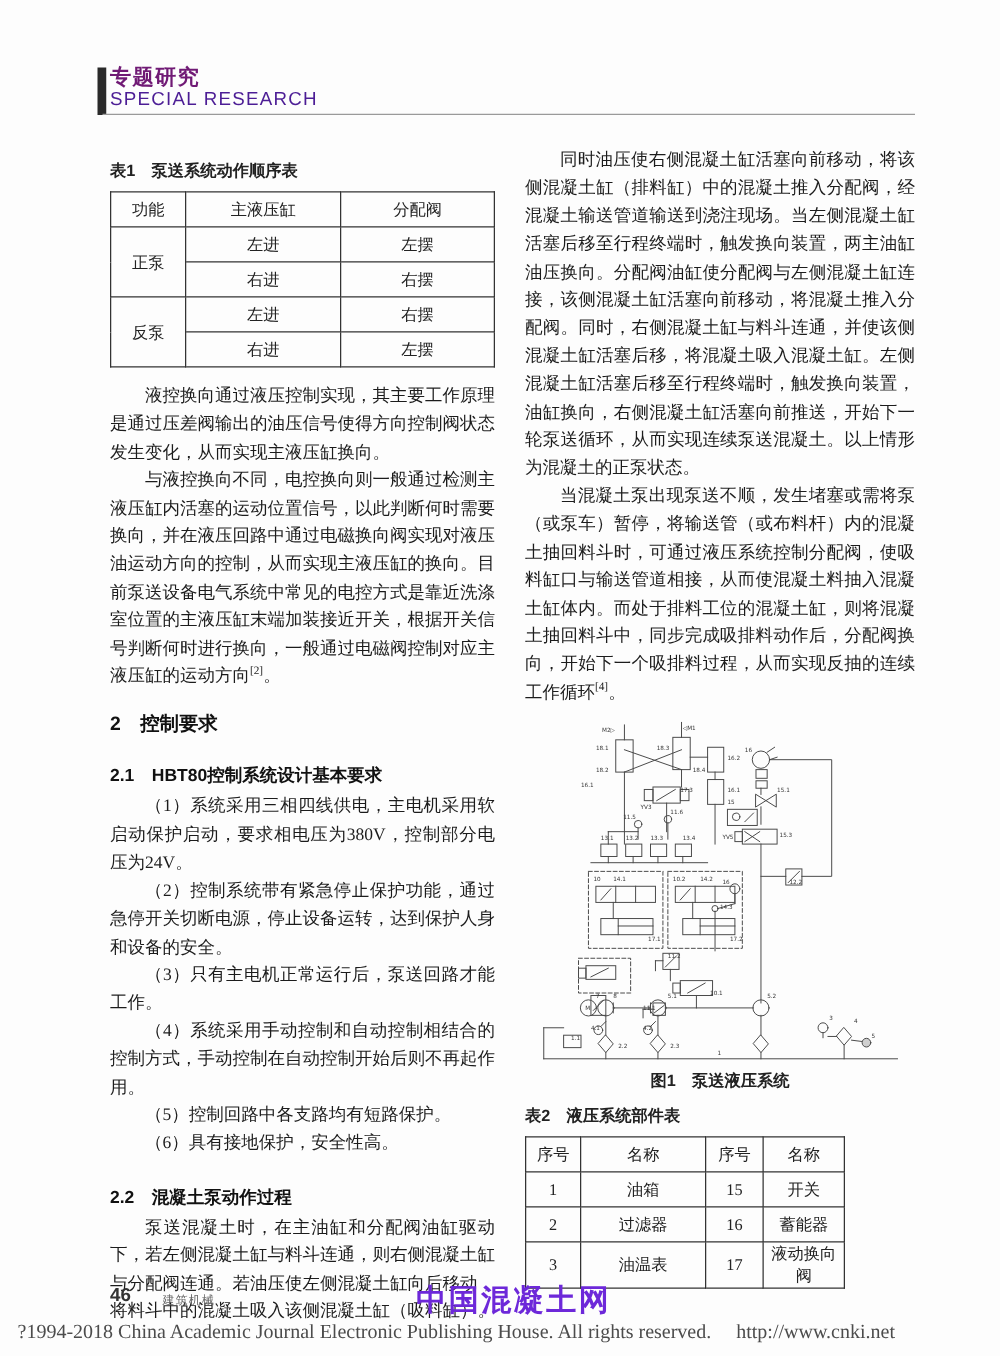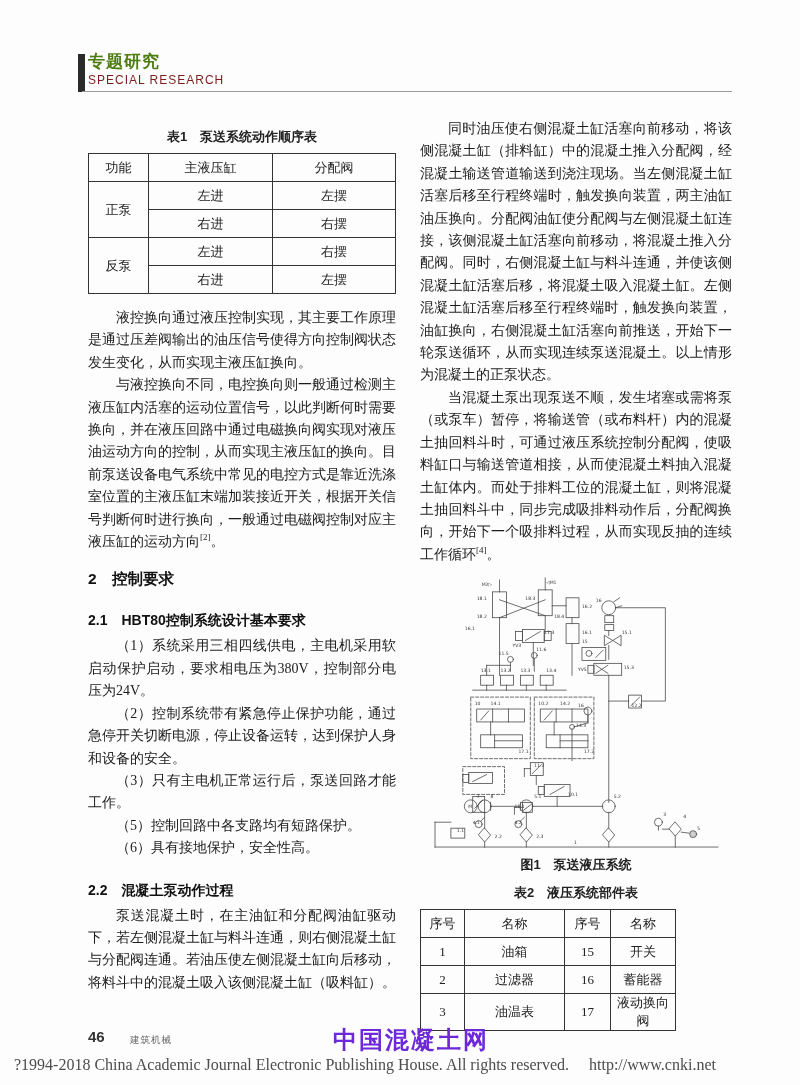--- a/index.html
+++ b/index.html
@@ -3,31 +3,31 @@
 <meta charset="utf-8">
 <style>
   html,body{margin:0;padding:0;background:#e9e9e9;}
   .page{position:relative;width:800px;height:1085px;margin:0 auto;background:#fdfdfd;
         font-family:"Liberation Serif","DejaVu Serif",serif;color:#1c1c1c;overflow:hidden;}
 
   
   .hdr{position:absolute;left:88px;top:52px;}
   .hdr-bar{position:absolute;left:-10px;top:2px;width:7px;height:38px;background:#2a2a2a;}
   .hdr-cn{font-family:"Liberation Sans","DejaVu Sans",sans-serif;font-weight:bold;
-          font-size:17px;letter-spacing:1px;color:#4d7c0f;line-height:20px;}
-  .hdr-en{font-family:"Liberation Sans","DejaVu Sans",sans-serif;font-size:12px;
-          color:#7f1d1d;letter-spacing:1px;line-height:16px;}
+          font-size:17px;letter-spacing:1px;color:#701a75;line-height:20px;}
+  .hdr-en{font-family:"Liberation Sans","DejaVu Sans",sans-serif;font-size:15px;
+          color:#4c1d95;letter-spacing:1px;line-height:16px;}
   .hdr-rule{position:absolute;left:82px;top:91px;width:650px;border-top:1.5px solid #9a9a9a;}
 
   
   .col-l{position:absolute;left:88px;top:126px;width:308px;}
   .col-r{position:absolute;left:420px;top:118px;width:312px;}
 
   .tbl-cap{font-family:"Liberation Sans","DejaVu Sans",sans-serif;font-weight:bold;
-           font-size:13px;text-align:center;margin:2px 0 7px 0;color:#222;}
+           font-size:13px;text-align:left;margin:2px 0 7px 0;color:#222;}
   table.paper{border-collapse:collapse;width:100%;table-layout:fixed;}
   table.paper td,table.paper th{border:1px solid #333;text-align:center;
            font-size:13px;font-weight:normal;padding:0;height:27px;color:#222;}
   table.paper{border:1.5px solid #222;}
 
   .bp{font-size:14px;line-height:22.4px;text-align:justify;text-indent:2em;margin:0;}
   .bp sup{font-size:9px;line-height:0;}
   .h2{font-family:"Liberation Sans","DejaVu Sans",sans-serif;font-weight:bold;
       font-size:15.5px;margin:16px 0 10px 0;color:#111;}
   .h3{font-family:"Liberation Sans","DejaVu Sans",sans-serif;font-weight:bold;
@@ -100,20 +100,21 @@
       </table>
 
     <p class="bp mt14">液控换向通过液压控制实现，其主要工作原理是通过压差阀输出的油压信号使得方向控制阀状态发生变化，从而实现主液压缸换向。</p>
     <p class="bp"><span>与液控换向不同，电控换向则一般通过检测主液压缸内活塞的运动位置信号，以此判断何时需要换向，并在液压回路中通过电磁换向阀实现对液压油运动方向的控制，从而实现主液压缸的换向。目前泵送设备电气系统中常见的电控方式是靠近洗涤室位置的主液压缸末端加装接近开关，根据开关信号判断何时进行换向，一般通过电磁阀控制对应主液压缸的运动方向</span><sup>[2]</sup><span>。</span></p>
 
     <div class="h2">2　控制要求</div>
     <div class="h3">2.1　HBT80控制系统设计基本要求</div>
     <p class="bp">（1）系统采用三相四线供电，主电机采用软启动保护启动，要求相电压为380V，控制部分电压为24V。</p>
     <p class="bp">（2）控制系统带有紧急停止保护功能，通过急停开关切断电源，停止设备运转，达到保护人身和设备的安全。</p>
     <p class="bp">（3）只有主电机正常运行后，泵送回路才能工作。</p>
+    <p class="bp">（4）系统采用手动控制和自动控制相结合的控制方式，手动控制在自动控制开始后则不再起作用。</p>
     <p class="bp">（5）控制回路中各支路均有短路保护。</p>
     <p class="bp">（6）具有接地保护，安全性高。</p>
     <div class="h3">2.2　混凝土泵动作过程</div>
     <p class="bp">泵送混凝土时，在主油缸和分配阀油缸驱动下，若左侧混凝土缸与料斗连通，则右侧混凝土缸与分配阀连通。若油压使左侧混凝土缸向后移动，将料斗中的混凝土吸入该侧混凝土缸（吸料缸）。</p>
   </div>
 
   <div class="col-r">
     <p class="bp">同时油压使右侧混凝土缸活塞向前移动，将该侧混凝土缸（排料缸）中的混凝土推入分配阀，经混凝土输送管道输送到浇注现场。当左侧混凝土缸活塞后移至行程终端时，触发换向装置，两主油缸油压换向。分配阀油缸使分配阀与左侧混凝土缸连接，该侧混凝土缸活塞向前移动，将混凝土推入分配阀。同时，右侧混凝土缸与料斗连通，并使该侧混凝土缸活塞后移，将混凝土吸入混凝土缸。左侧混凝土缸活塞后移至行程终端时，触发换向装置，油缸换向，右侧混凝土缸活塞向前推送，开始下一轮泵送循环，从而实现连续泵送混凝土。以上情形为混凝土的正泵状态。</p>
     <p class="bp"><span>当混凝土泵出现泵送不顺，发生堵塞或需将泵（或泵车）暂停，将输送管（或布料杆）内的混凝土抽回料斗时，可通过液压系统控制分配阀，使吸料缸口与输送管道相接，从而使混凝土料抽入混凝土缸体内。而处于排料工位的混凝土缸，则将混凝土抽回料斗中，同步完成吸排料动作后，分配阀换向，开始下一个吸排料过程，从而实现反抽的连续工作循环</span><sup>[4]</sup><span>。</span></p>
 

